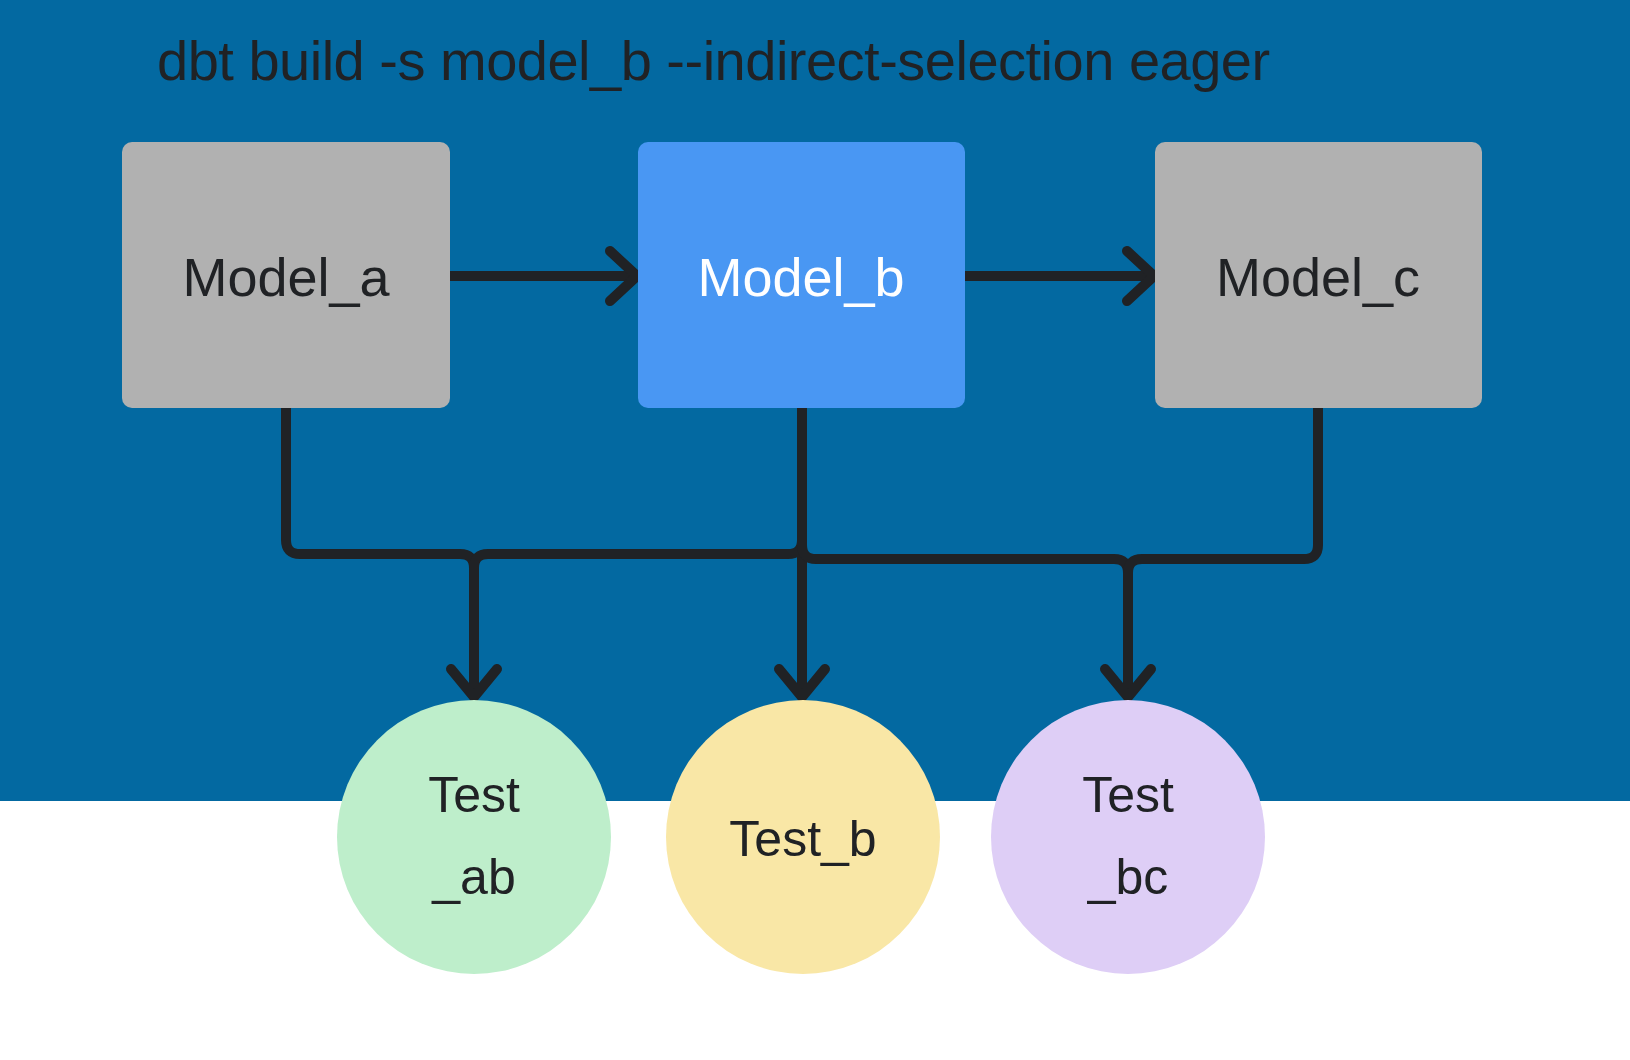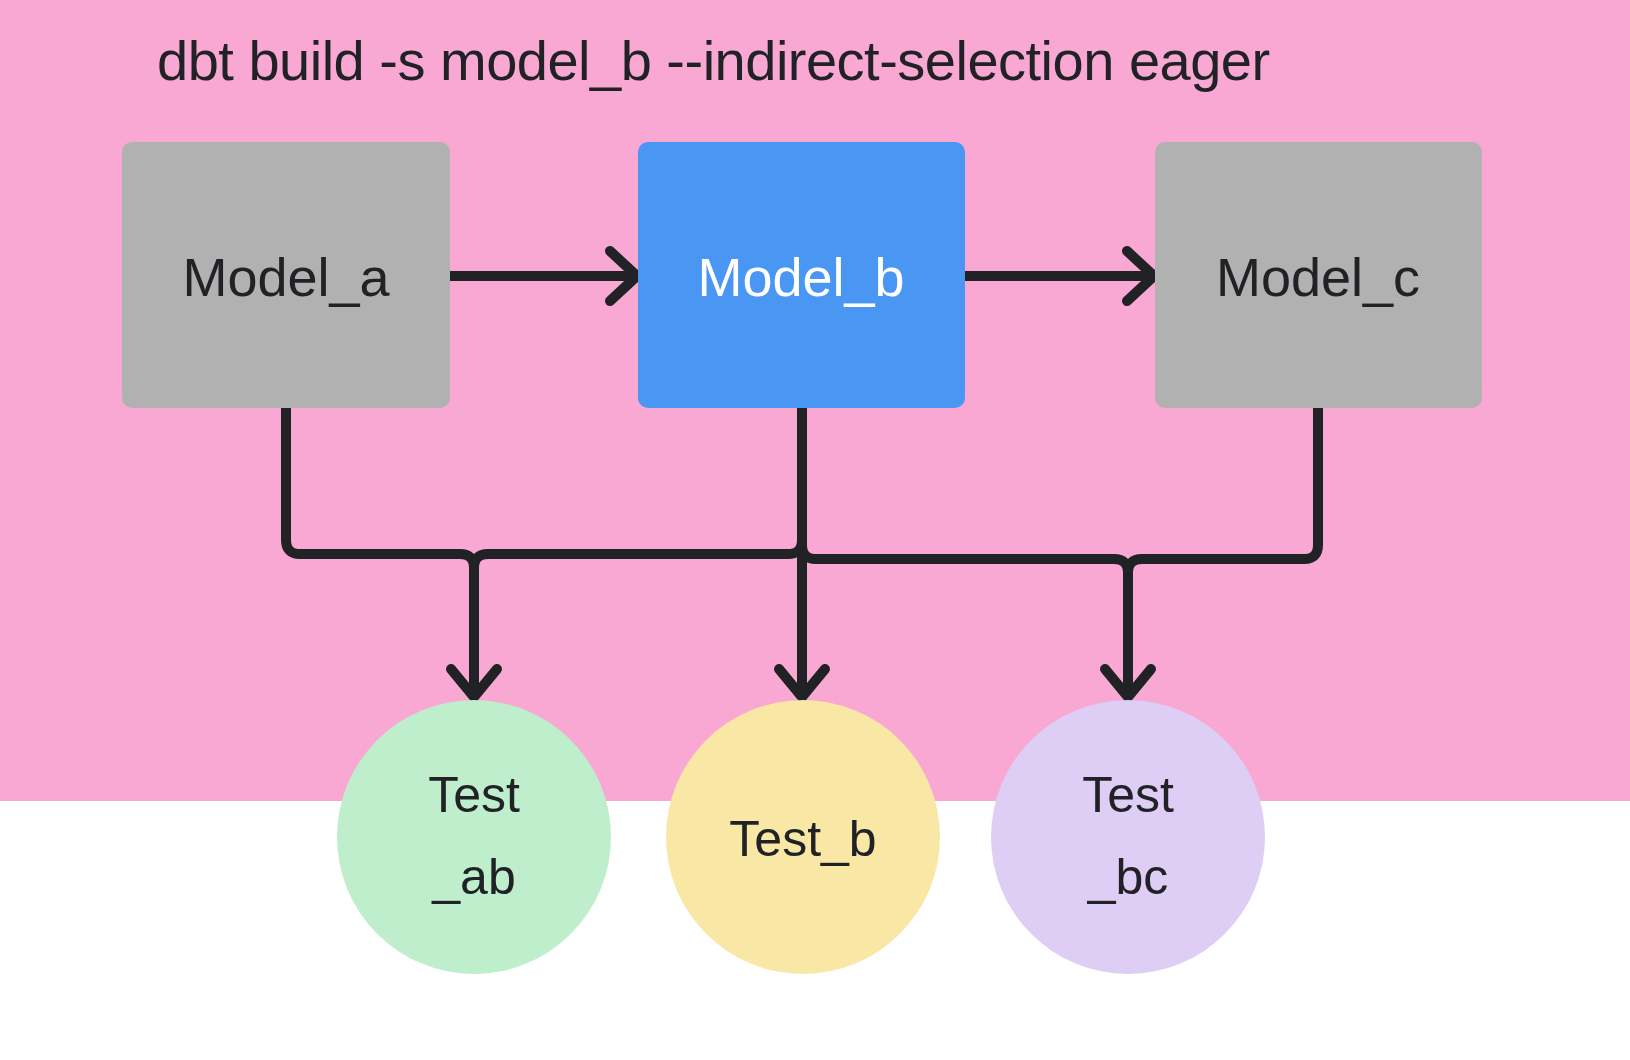--- a/index.html
+++ b/index.html
@@ -8,21 +8,21 @@
     background: #FFFFFF;
     width: 1630px;
     height: 1060px;
     overflow: hidden;
     font-family: "Liberation Sans", sans-serif;
   }
   .canvas-wrap {
     position: relative;
     width: 1630px;
     height: 801px;
-    background: #f9a8d4;
+    background: #0369a1;
   }
   svg { display: block; }
   .title-text {
     font-family: "Liberation Sans", sans-serif;
     font-size: 56px;
     font-weight: 500;
     letter-spacing: -0.5px;
   }
   .node-label {
     font-family: "Liberation Sans", sans-serif;

